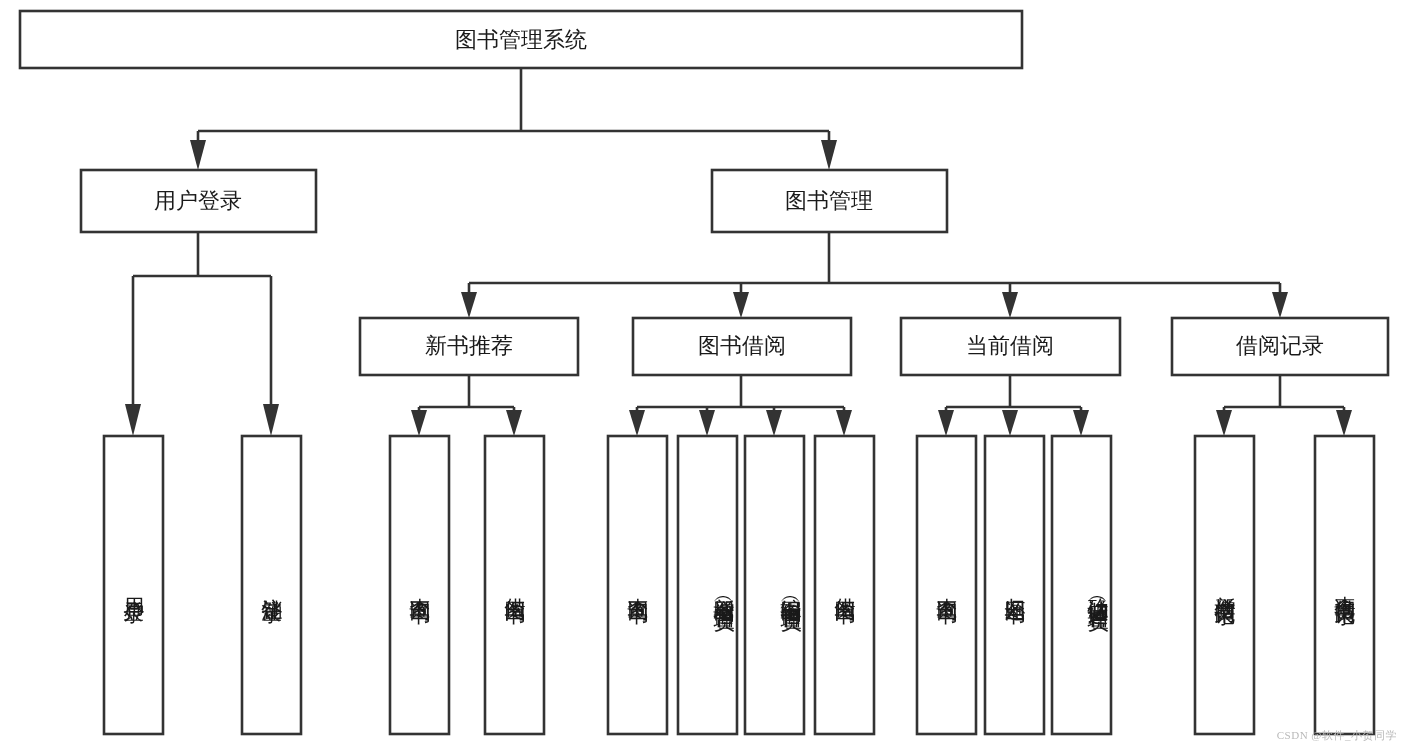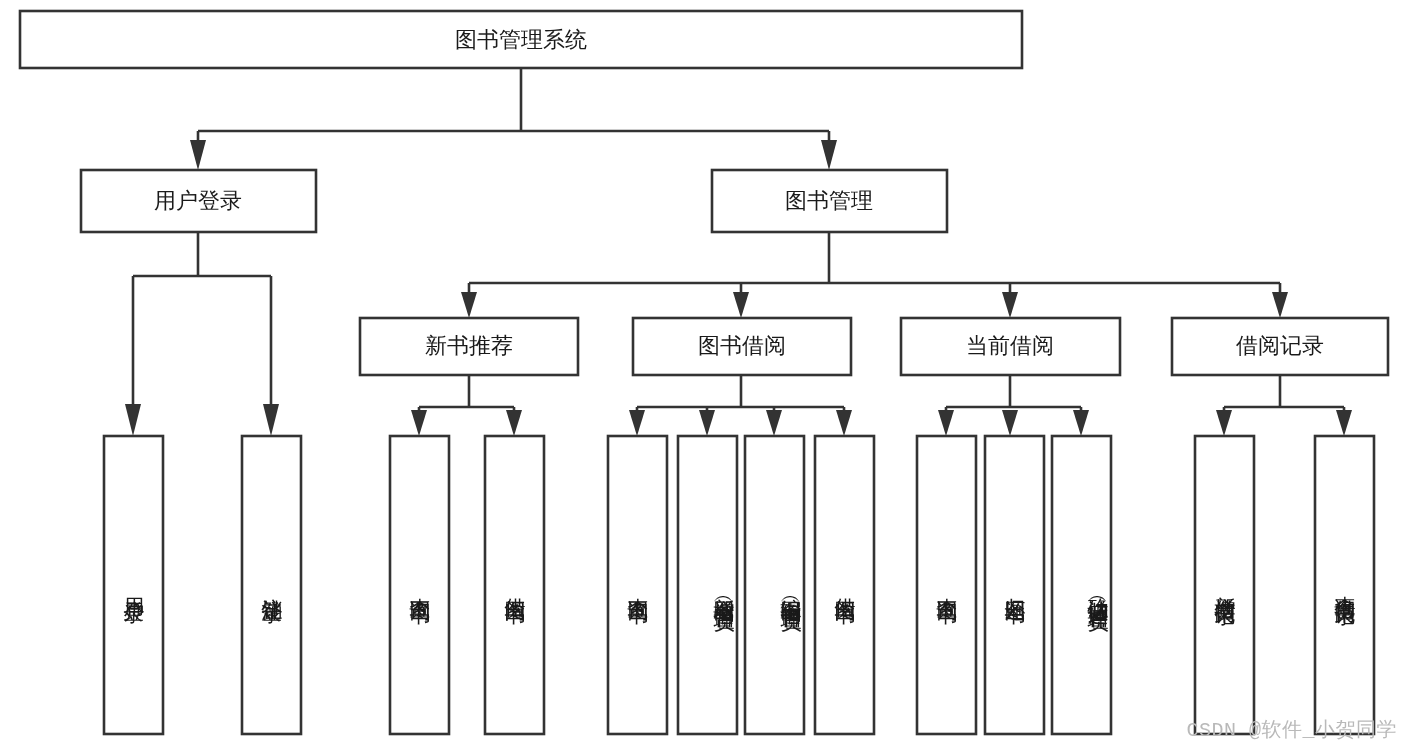--- a/index.html
+++ b/index.html
@@ -58,22 +58,22 @@
     text-orientation: upright;
     letter-spacing: 2px;
     text-align: center;
     white-space: nowrap;
     pointer-events: none;
   }
   .watermark {
     position: absolute;
     right: 8px;
     bottom: 4px;
-    font-family: Liberation Mono, monospace;
-    font-size: 20px;
+    font-family: Liberation Serif, serif;
+    font-size: 11px;
     color: #b9b9b9;
     letter-spacing: 0.5px;
     white-space: nowrap;
     margin-top: 24px;
   }
 </style>
 </head>
 <body>
 
 <div id="diagram-root">

